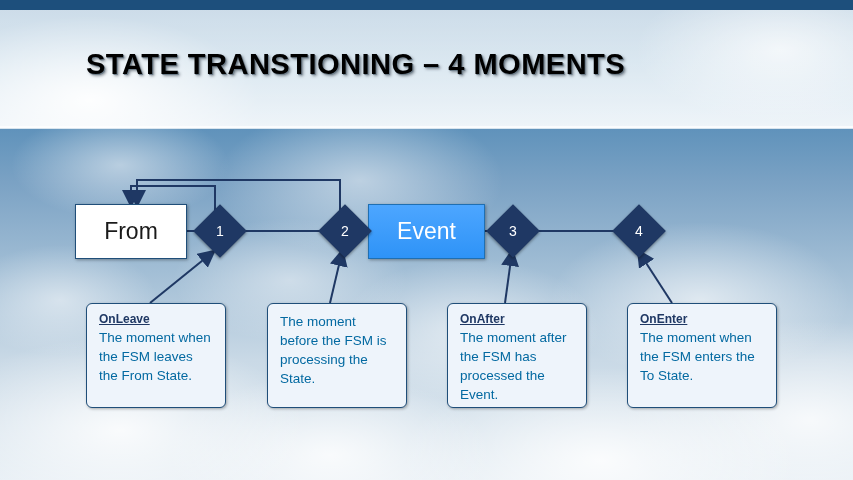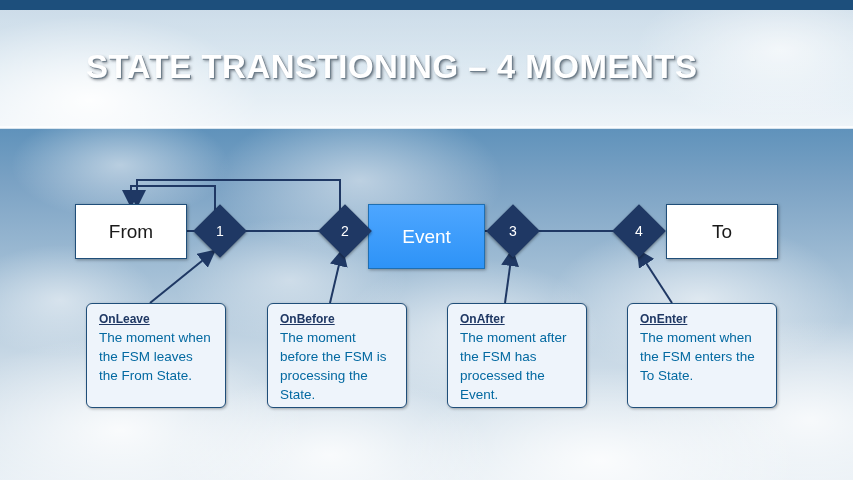--- a/index.html
+++ b/index.html
@@ -52,24 +52,24 @@
     position: absolute;
     left: 0; top: 126px;
     width: 853px; height: 3px;
     background: rgba(255,255,255,0.75);
   }
 
   .slide-title {
     position: absolute;
     left: 86px;
     top: 48px;
-    font-size: 33px;
+    font-size: 29px;
     font-weight: bold;
     letter-spacing: 0.5px;
-    color: #ffffff;
+    color: #000000;
     text-shadow:
       1px 1px 0 #6f7f8c,
       2px 2px 3px rgba(40,50,60,0.55);
     white-space: nowrap;
   }
 
   
   .diagram {
     position: absolute;
     inset: 0;
@@ -82,34 +82,34 @@
     pointer-events: none;
   }
 
   .node {
     position: absolute;
     box-sizing: border-box;
     border: 1px solid #1f4e79;
     display: flex;
     align-items: center;
     justify-content: center;
-    font-size: 19px;
+    font-size: 23px;
     color: #1a1a1a;
     box-shadow: 1px 1px 3px rgba(0,0,0,0.35);
   }
   .node.state {
     background: #ffffff;
   }
   .node.event {
     background: linear-gradient(180deg, #4da6ff 0%, #2e93f7 100%);
     border: 1px solid #1f6fb2;
     color: #ffffff;
   }
   #node-from { left: 75px; top: 204px; width: 112px; height: 55px; }
-  #node-event { left: 368px; top: 204px; width: 117px; height: 65px; }
+  #node-event { left: 368px; top: 204px; width: 117px; height: 55px; }
   #node-to { left: 666px; top: 204px; width: 112px; height: 55px; }
 
   .moment {
     position: absolute;
     width: 38px;
     height: 38px;
     background: #1f3864;
     transform: rotate(45deg);
     box-shadow: 1px 1px 3px rgba(0,0,0,0.4);
   }
@@ -193,41 +193,39 @@
       <path d="M340,212 L340,180 L137,180 L137,204" fill="none" stroke="#1f3864" stroke-width="2" marker-end="url(#ah)"></path>
 
       <path d="M150,303 L213,252" fill="none" stroke="#1f3864" stroke-width="2" marker-end="url(#ah)"></path>
       <path d="M330,303 L342,252" fill="none" stroke="#1f3864" stroke-width="2" marker-end="url(#ah)"></path>
       <path d="M505,303 L512,252" fill="none" stroke="#1f3864" stroke-width="2" marker-end="url(#ah)"></path>
       <path d="M672,303 L639,252" fill="none" stroke="#1f3864" stroke-width="2" marker-end="url(#ah)"></path>
     </svg>
 
     <div class="node state" id="node-from">From</div>
     <div class="node event" id="node-event">Event</div>
-    <div class="node state" id="node-to">To</div>
 
     <div class="moment" id="moment-1">
       <span>1</span>
     </div>
     <div class="moment" id="moment-2">
       <span>2</span>
     </div>
     <div class="moment" id="moment-3">
       <span>3</span>
     </div>
     <div class="moment" id="moment-4">
       <span>4</span>
     </div>
 
     <div class="callout" id="callout-1">
       <div class="c-title">OnLeave</div>
       <div class="c-body">The moment when the FSM leaves the From State.</div>
     </div>
     <div class="callout" id="callout-2">
-      <div class="c-title">OnBefore</div>
       <div class="c-body">The moment before the FSM is processing the State.</div>
     </div>
     <div class="callout" id="callout-3">
       <div class="c-title">OnAfter</div>
       <div class="c-body">The moment after the FSM has processed the Event.</div>
     </div>
     <div class="callout" id="callout-4">
       <div class="c-title">OnEnter</div>
       <div class="c-body">The moment when the FSM enters the To State.</div>
     </div>

